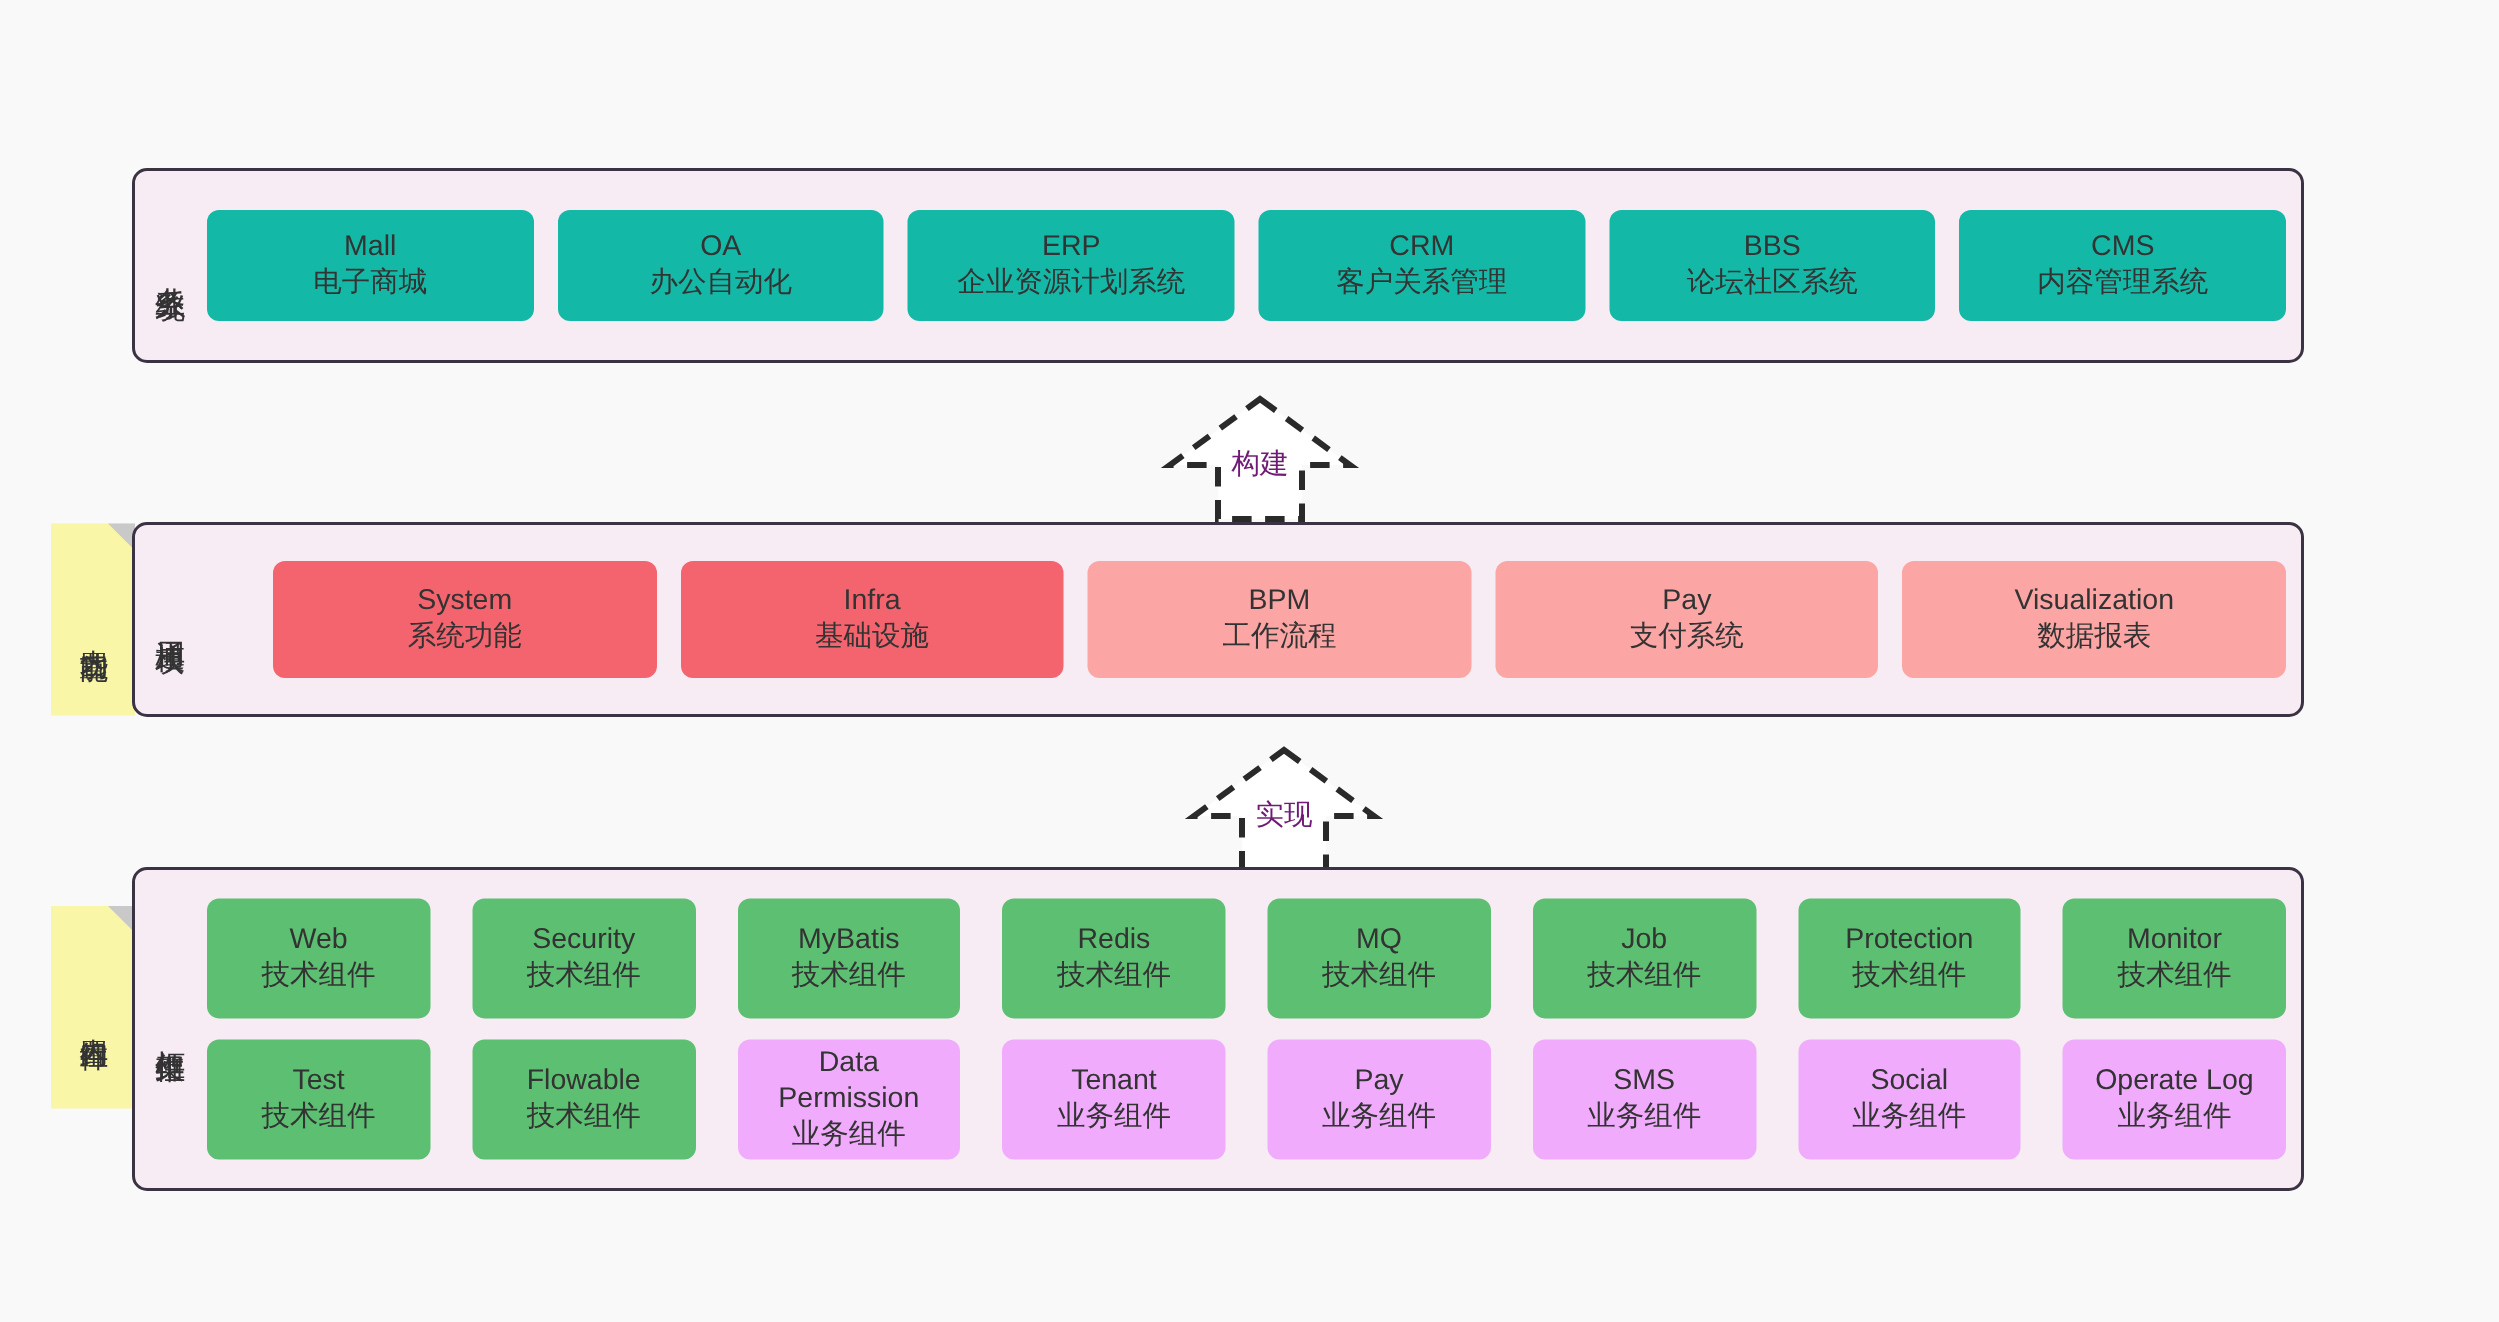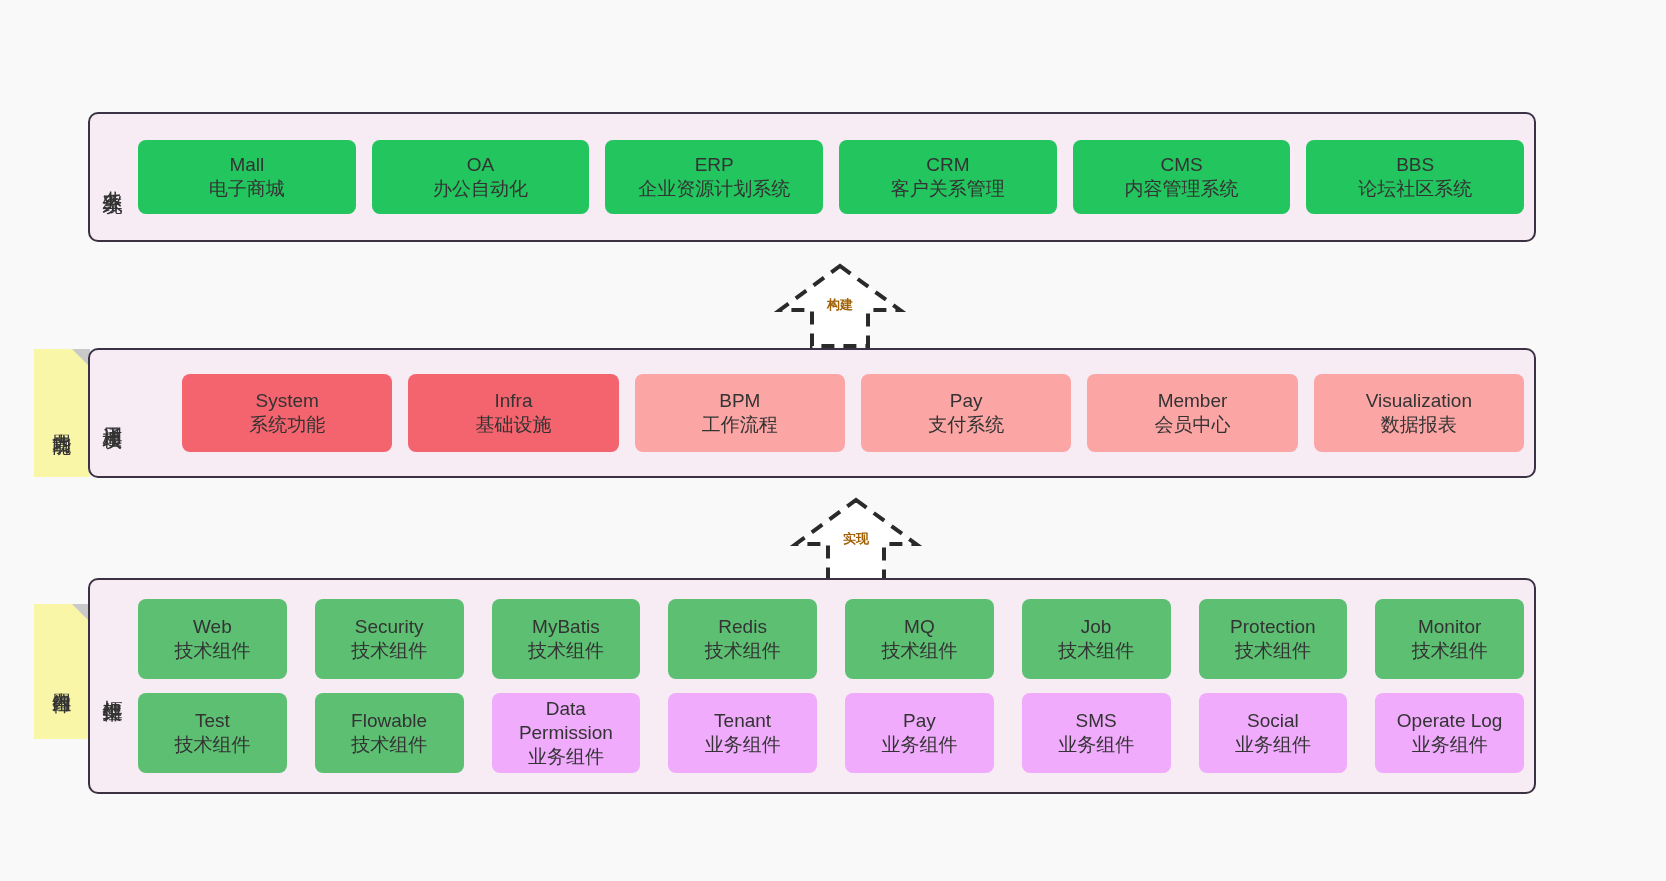--- a/index.html
+++ b/index.html
@@ -81,21 +81,21 @@
     font-size: 19px;
     line-height: 1.28;
     color: #333333;
     padding: 4px 6px;
     user-select: none;
   }
   .cell .t1 { display: block; }
   .cell .t2 { display: block; }
 
   
-  .c-blue        { background: #22c55e; }
+  .c-blue        { background: #14b8a6; }
   .c-red         { background: #F4646E; }
   .c-pink        { background: #fca5a5; }
   .c-green       { background: #5CBF72; }
   .c-lightgreen  { background: #f0abfc; }
 
   
   #layer-business { left: 88px;  top: 112px; width: 1448px; height: 130px; }
   #layer-common   { left: 88px;  top: 348px; width: 1448px; height: 130px; }
   #layer-frame    { left: 88px;  top: 578px; width: 1448px; height: 216px; }
 
@@ -137,25 +137,24 @@
 
   
   .arrow-wrap {
     position: absolute;
   }
   .arrow-wrap svg { display: block; }
   .arrow-label {
     position: absolute;
     left: 0; right: 0;
     text-align: center;
-    font-size: 13px;
-    color: #a16207;
+    font-size: 19px;
+    color: #701a75;
     user-select: none;
     white-space: nowrap;
-    font-weight: bold;
   }
   #arrow-build   { left: 740px; top: 258px; width: 200px; height: 92px; }
   #arrow-build .arrow-label   { top: 38px; }
   #arrow-impl    { left: 756px; top: 492px; width: 200px; height: 92px; }
   #arrow-impl .arrow-label    { top: 38px; }
 </style>
 </head>
 <body>
 
 <div id="canvas">
@@ -179,27 +178,27 @@
           <span class="t1">ERP</span>
           <span class="t2">企业资源计划系统</span>
         </div>
 
         <div class="cell c-blue">
           <span class="t1">CRM</span>
           <span class="t2">客户关系管理</span>
         </div>
 
         <div class="cell c-blue">
+          <span class="t1">BBS</span>
+          <span class="t2">论坛社区系统</span>
+        </div>
+
+        <div class="cell c-blue">
           <span class="t1">CMS</span>
           <span class="t2">内容管理系统</span>
-        </div>
-
-        <div class="cell c-blue">
-          <span class="t1">BBS</span>
-          <span class="t2">论坛社区系统</span>
         </div>
 
       </div>
     </div>
   </div>
 
   <div class="arrow-wrap" id="arrow-build">
     <svg width="200" height="92" viewBox="0 0 200 92">
       <path d="M 100 8 L 160 52 L 128 52 L 128 88 L 72 88 L 72 52 L 40 52 Z" fill="#FFFFFF" stroke="#2A2A2A" stroke-width="4" stroke-dasharray="13 9" stroke-linejoin="miter"></path>
     </svg>
@@ -229,24 +228,20 @@
         <div class="cell c-pink">
           <span class="t1">BPM</span>
           <span class="t2">工作流程</span>
         </div>
 
         <div class="cell c-pink">
           <span class="t1">Pay</span>
           <span class="t2">支付系统</span>
         </div>
 
-        <div class="cell c-pink">
-          <span class="t1">Member</span>
-          <span class="t2">会员中心</span>
-        </div>
 
         <div class="cell c-pink">
           <span class="t1">Visualization</span>
           <span class="t2">数据报表</span>
         </div>
 
       </div>
     </div>
   </div>
 

